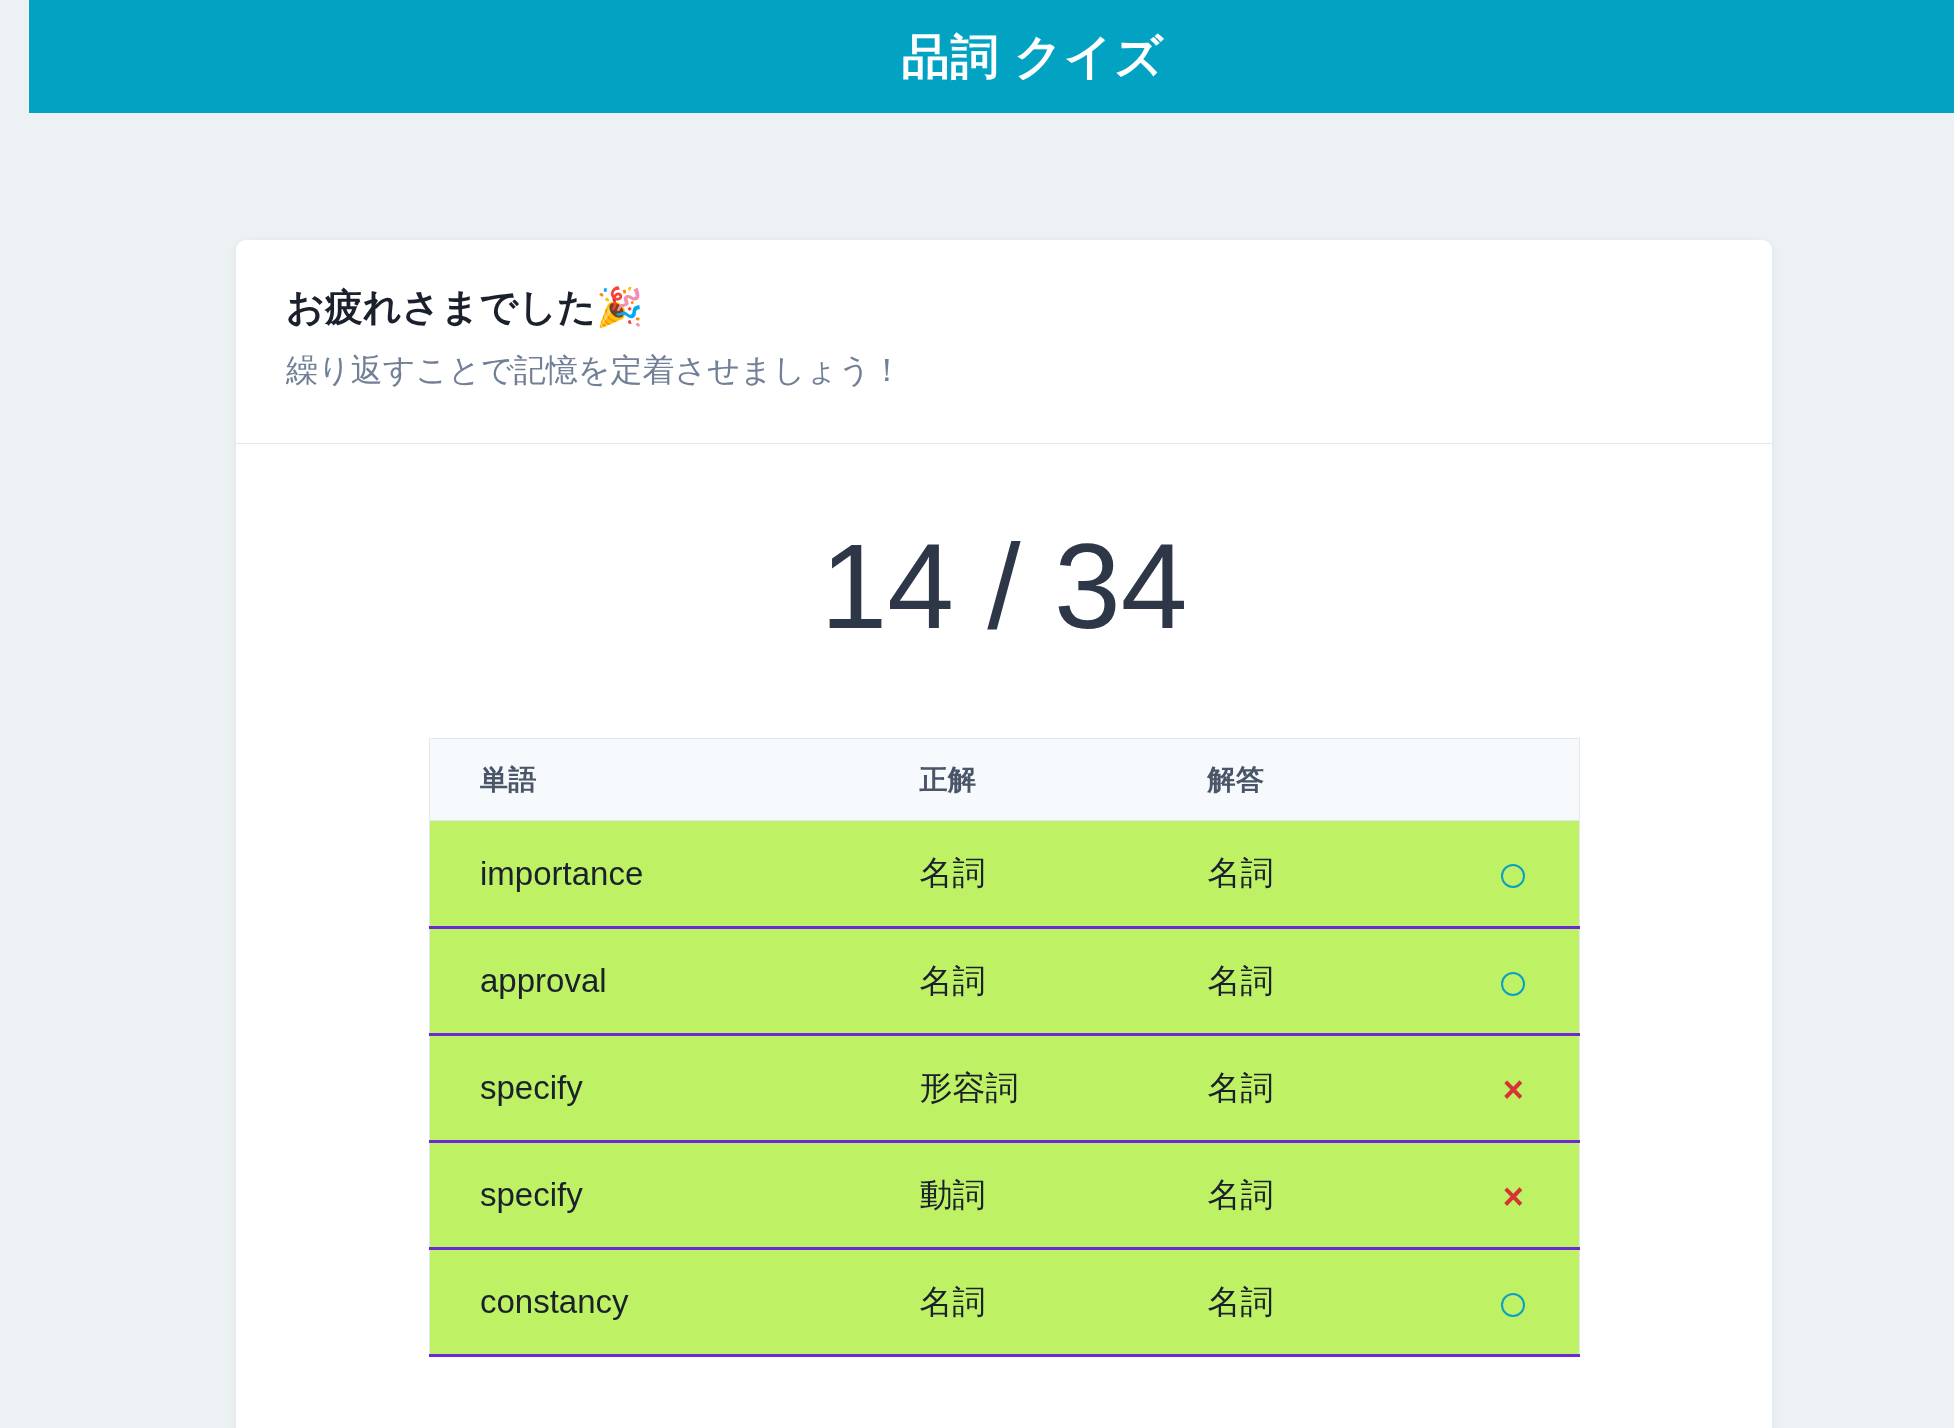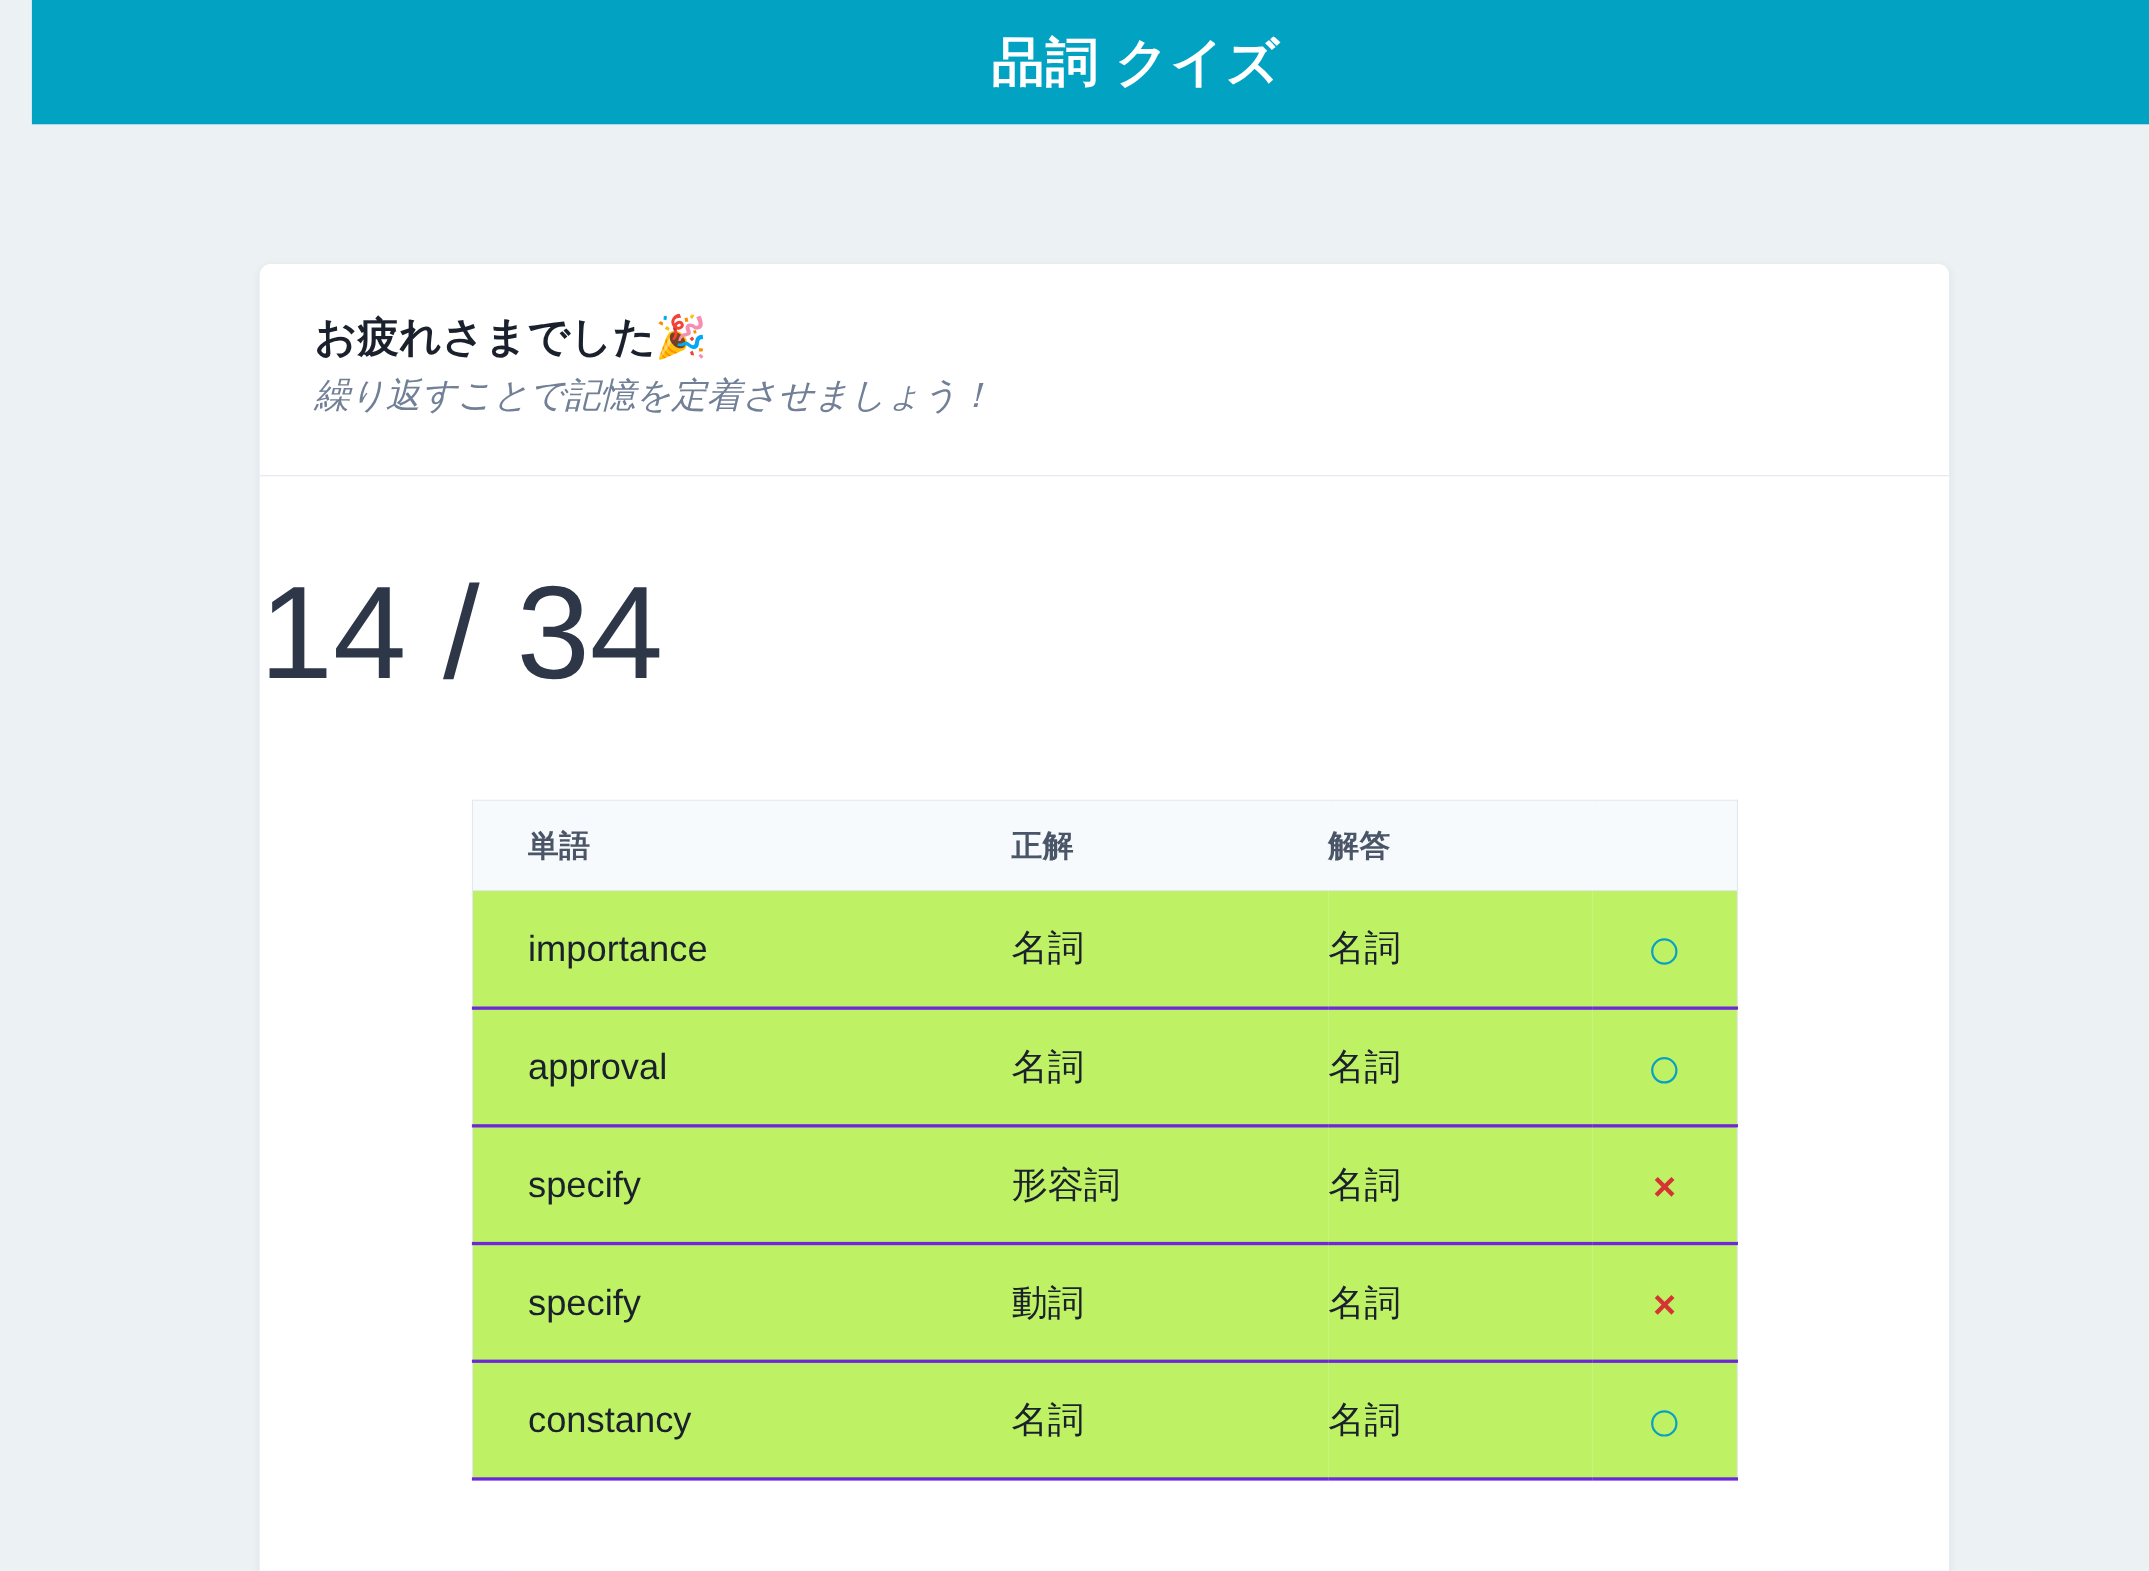--- a/index.html
+++ b/index.html
@@ -46,28 +46,28 @@
     padding:46px 50px 56px 50px;
     border-bottom:1px solid #e2e8f0;
   }
   .card-heading{
     font-size:38px;
     font-weight:700;
     color:#1a202c;
     line-height:1.15;
   }
   .card-subtitle{
-    margin-top:13px;
+    margin-top:24px;
     font-size:32px;
     color:#718096;
     line-height:1.05;
-    font-style:italic;
   }
   .score{
     margin-top:82px;
+    text-align:center;
     font-size:120px;
     font-weight:500;
     color:#2d3748;
     line-height:1;
     letter-spacing:0;
   }
   .table-wrap{
     width:1150px;
     margin:92px auto 0 auto;
   }

